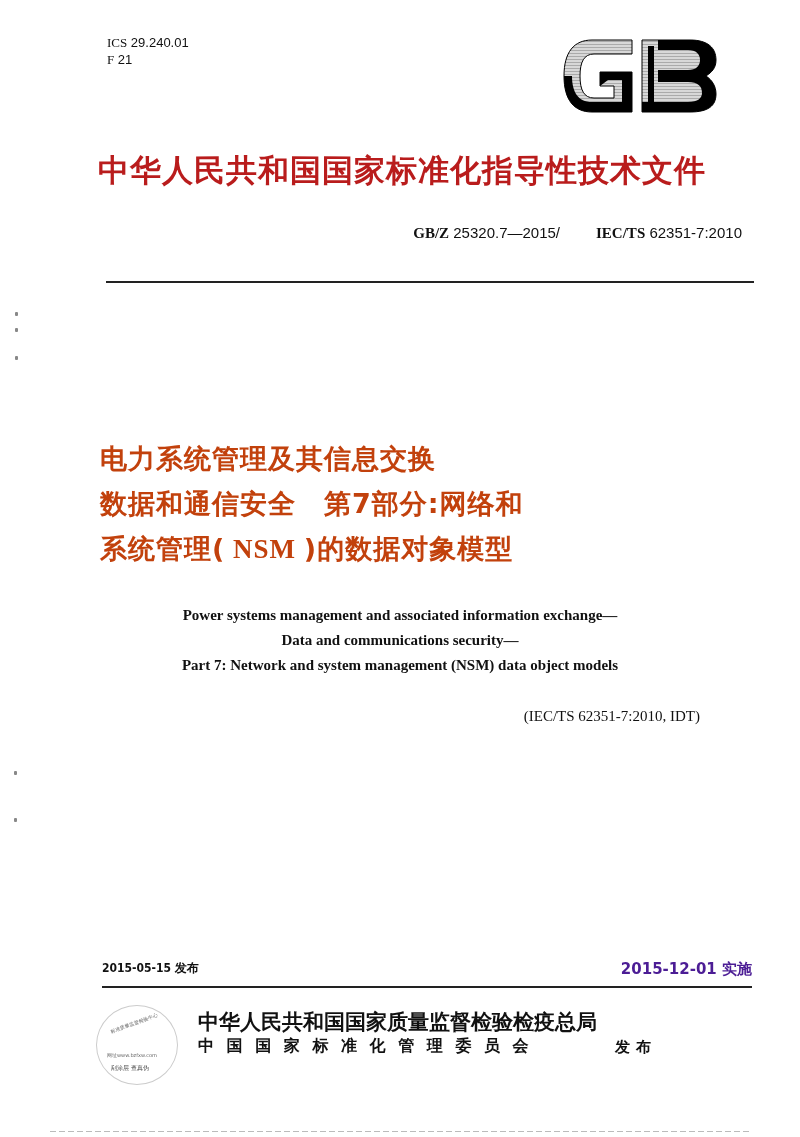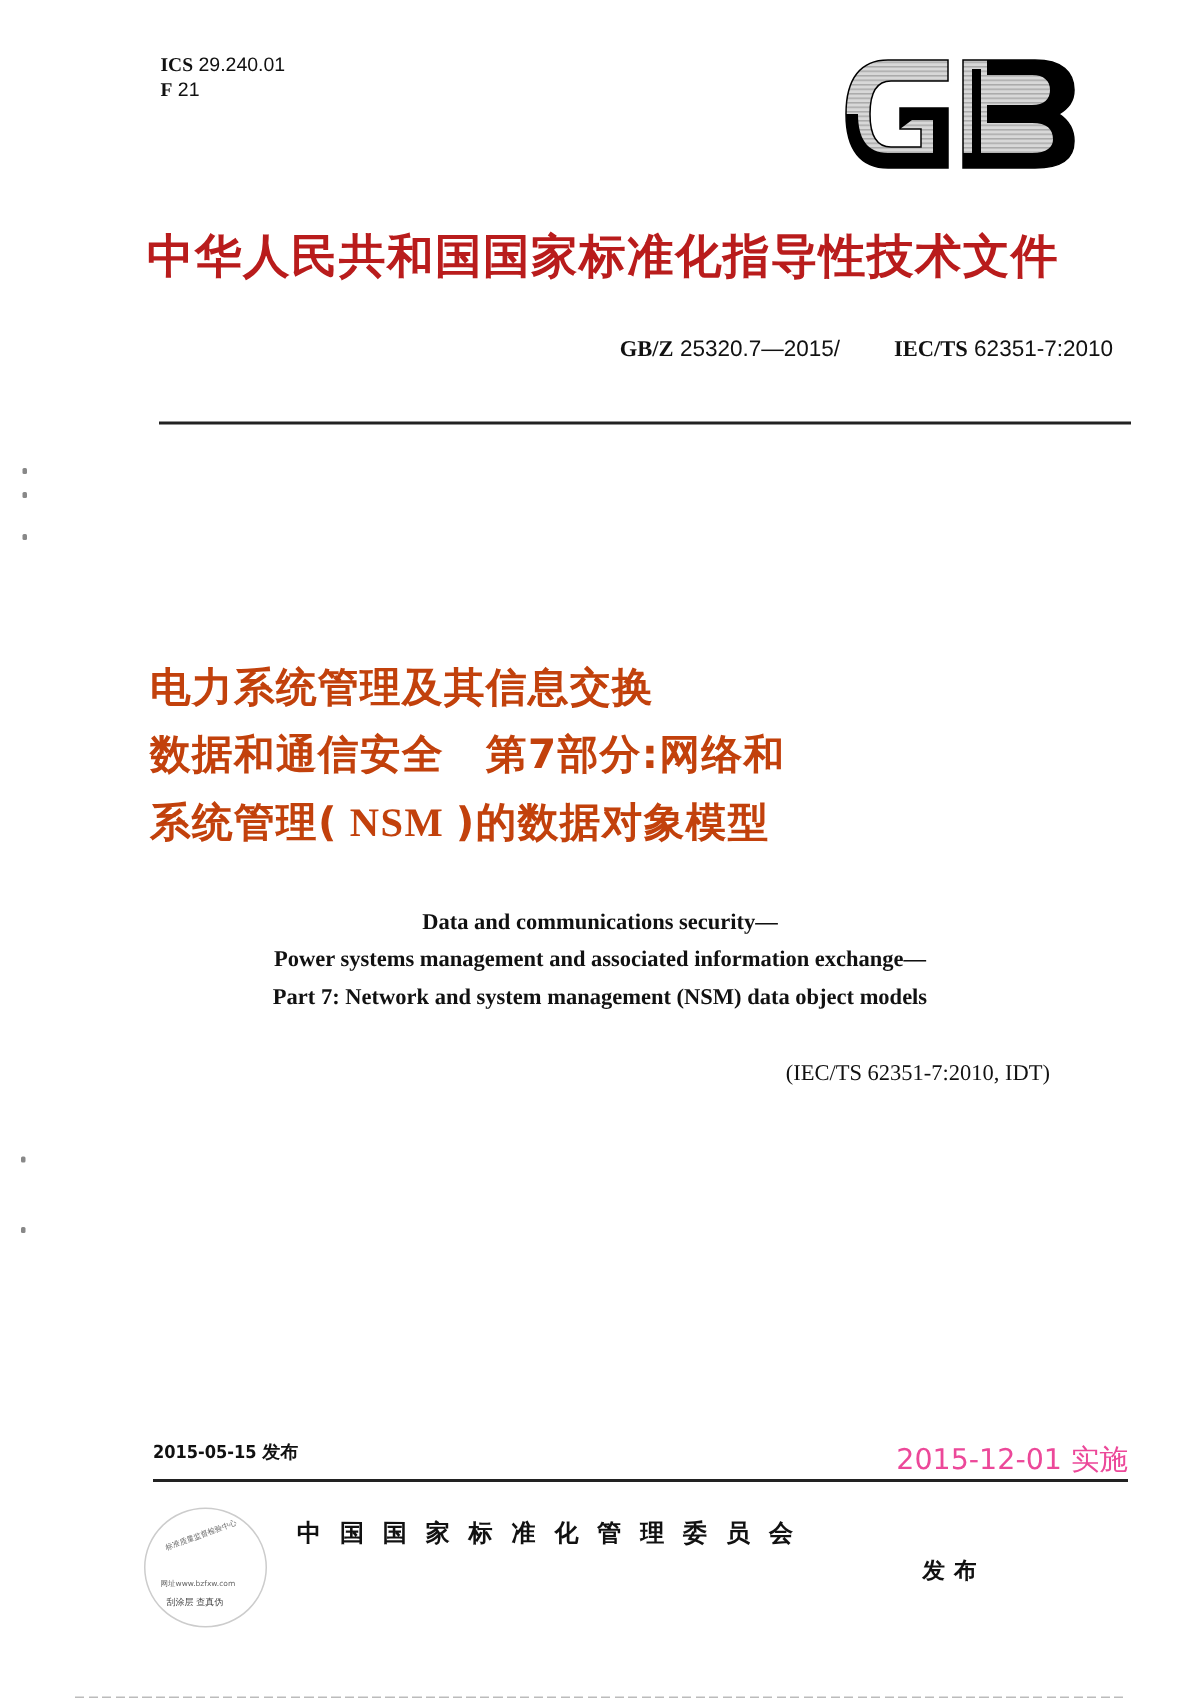--- a/index.html
+++ b/index.html
@@ -1,31 +1,31 @@
 <!DOCTYPE html>
 <html><head>
   <meta charset="utf-8">
   <style>
     html, body { margin: 0; padding: 0; background: #ffffff; }
     body { width: 800px; height: 1137px; position: relative; overflow: hidden; color: #111; font-family: "DejaVu Sans", sans-serif; }
     .abs { position: absolute; }
     .ics { left: 107px; top: 34px; font-family: "Liberation Sans", sans-serif; font-size: 13px; line-height: 17px; color: #111; }
-    .ics b { font-family: "Liberation Serif", serif; font-weight: bold; }
+    .ics b { font-family: "Liberation Serif", serif; font-weight: normal; }
     .gb-logo { left: 562px; top: 38px; width: 156px; height: 76px; }
     .doc-type { left: 98px; top: 150px; width: 660px; font-size: 31px; font-weight: bold; letter-spacing: 1px; white-space: nowrap; color: #b91c1c; }
     .doc-code { left: 290px; top: 224px; width: 452px; text-align: right; font-family: "Liberation Sans Narrow", "Liberation Sans", sans-serif; font-size: 15px; color: #111; white-space: nowrap; }
     .doc-code b { font-family: "Liberation Serif", serif; margin-left: 36px; }
     .rule-top { left: 106px; top: 281px; width: 648px; height: 2px; background: #222; }
     .margin-dot { width: 3px; height: 4px; background: #888; border-radius: 1px; }
     .cn-title { left: 100px; top: 436px; width: 600px; text-align: left; font-size: 27px; font-weight: bold; line-height: 45px; letter-spacing: 1px; color: #c2410c; }
     .cn-title .nsm { font-family: "Liberation Serif", serif; font-weight: bold; }
     .en-title { left: 100px; top: 603px; width: 600px; text-align: center; font-family: "Liberation Serif", serif; font-weight: bold; font-size: 15px; line-height: 25px; color: #111; white-space: nowrap; }
     .idt { left: 100px; top: 708px; width: 600px; text-align: right; font-family: "Liberation Serif", serif; font-size: 15px; color: #111; }
     .date-left { left: 102px; top: 960px; font-size: 12px; font-weight: bold; font-family: "DejaVu Sans Condensed", "DejaVu Sans", sans-serif; color: #111; }
-    .date-right { left: 560px; top: 960px; width: 192px; text-align: right; font-size: 19px; font-weight: normal; color: #ec4899; }
+    .date-right { left: 560px; top: 960px; width: 192px; text-align: right; font-size: 15px; font-weight: bold; color: #4c1d95; }
     .rule-bottom { left: 102px; top: 986px; width: 650px; height: 2px; background: #222; }
     .stamp { left: 96px; top: 1005px; width: 80px; height: 78px; border: 1px solid #ccc; border-radius: 50%; }
     .stamp-text { position: absolute; font-size: 5px; color: #666; white-space: nowrap; }
     .issuer { left: 198px; top: 1010px; }
     .issuer-line1 { font-size: 21px; font-weight: bold; letter-spacing: 0px; line-height: 24px; white-space: nowrap; color: #111; }
     .issuer-line2 { font-size: 16px; font-weight: bold; letter-spacing: 12.6px; line-height: 24px; white-space: nowrap; color: #111; }
     .publish { left: 615px; top: 1022px; font-size: 15px; font-weight: bold; letter-spacing: 6px; color: #111; margin-top: 16px; }
     .rule-footer { left: 50px; top: 1131px; width: 700px; height: 1px; background: repeating-linear-gradient(90deg, #bbb 0 6px, transparent 6px 9px); }
   </style>
 </head>
@@ -71,35 +71,36 @@
 <div class="abs margin-dot" style="left:14px;top:771px;"></div>
 <div class="abs margin-dot" style="left:14px;top:818px;"></div>
 
 <div class="abs cn-title">
   <div>电力系统管理及其信息交换</div>
   <div>数据和通信安全　第7部分:网络和</div>
   <div><span>系统管理(</span><span class="nsm"> NSM </span><span>)的数据对象模型</span></div>
 </div>
 
 <div class="abs en-title">
+  <div>Power systems management and associated information exchange—</div>
   <div>Data and communications security—</div>
-  <div>Power systems management and associated information exchange—</div>
   <div>Part 7: Network and system management (NSM) data object models</div>
 </div>
 
 <div class="abs idt">(IEC/TS 62351-7:2010, IDT)</div>
 
 <div class="abs date-left">2015-05-15 发布</div>
 <div class="abs date-right">2015-12-01 实施</div>
 <div class="abs rule-bottom"></div>
 
 <div class="abs stamp">
   <span class="stamp-text" style="left:12px;top:14px;transform:rotate(-20deg);">标准质量监督检验中心</span>
   <span class="stamp-text" style="left:10px;top:46px;">网址www.bzfxw.com</span>
   <span class="stamp-text" style="left:14px;top:58px;font-size:6px;color:#444;">刮涂层 查真伪</span>
 </div>
 
 <div class="abs issuer">
+  <div class="issuer-line1">中华人民共和国国家质量监督检验检疫总局</div>
   <div class="issuer-line2">中国国家标准化管理委员会</div>
 </div>
 <div class="abs publish">发布</div>
 
 <div class="abs rule-footer"></div>
 
 </body></html>

